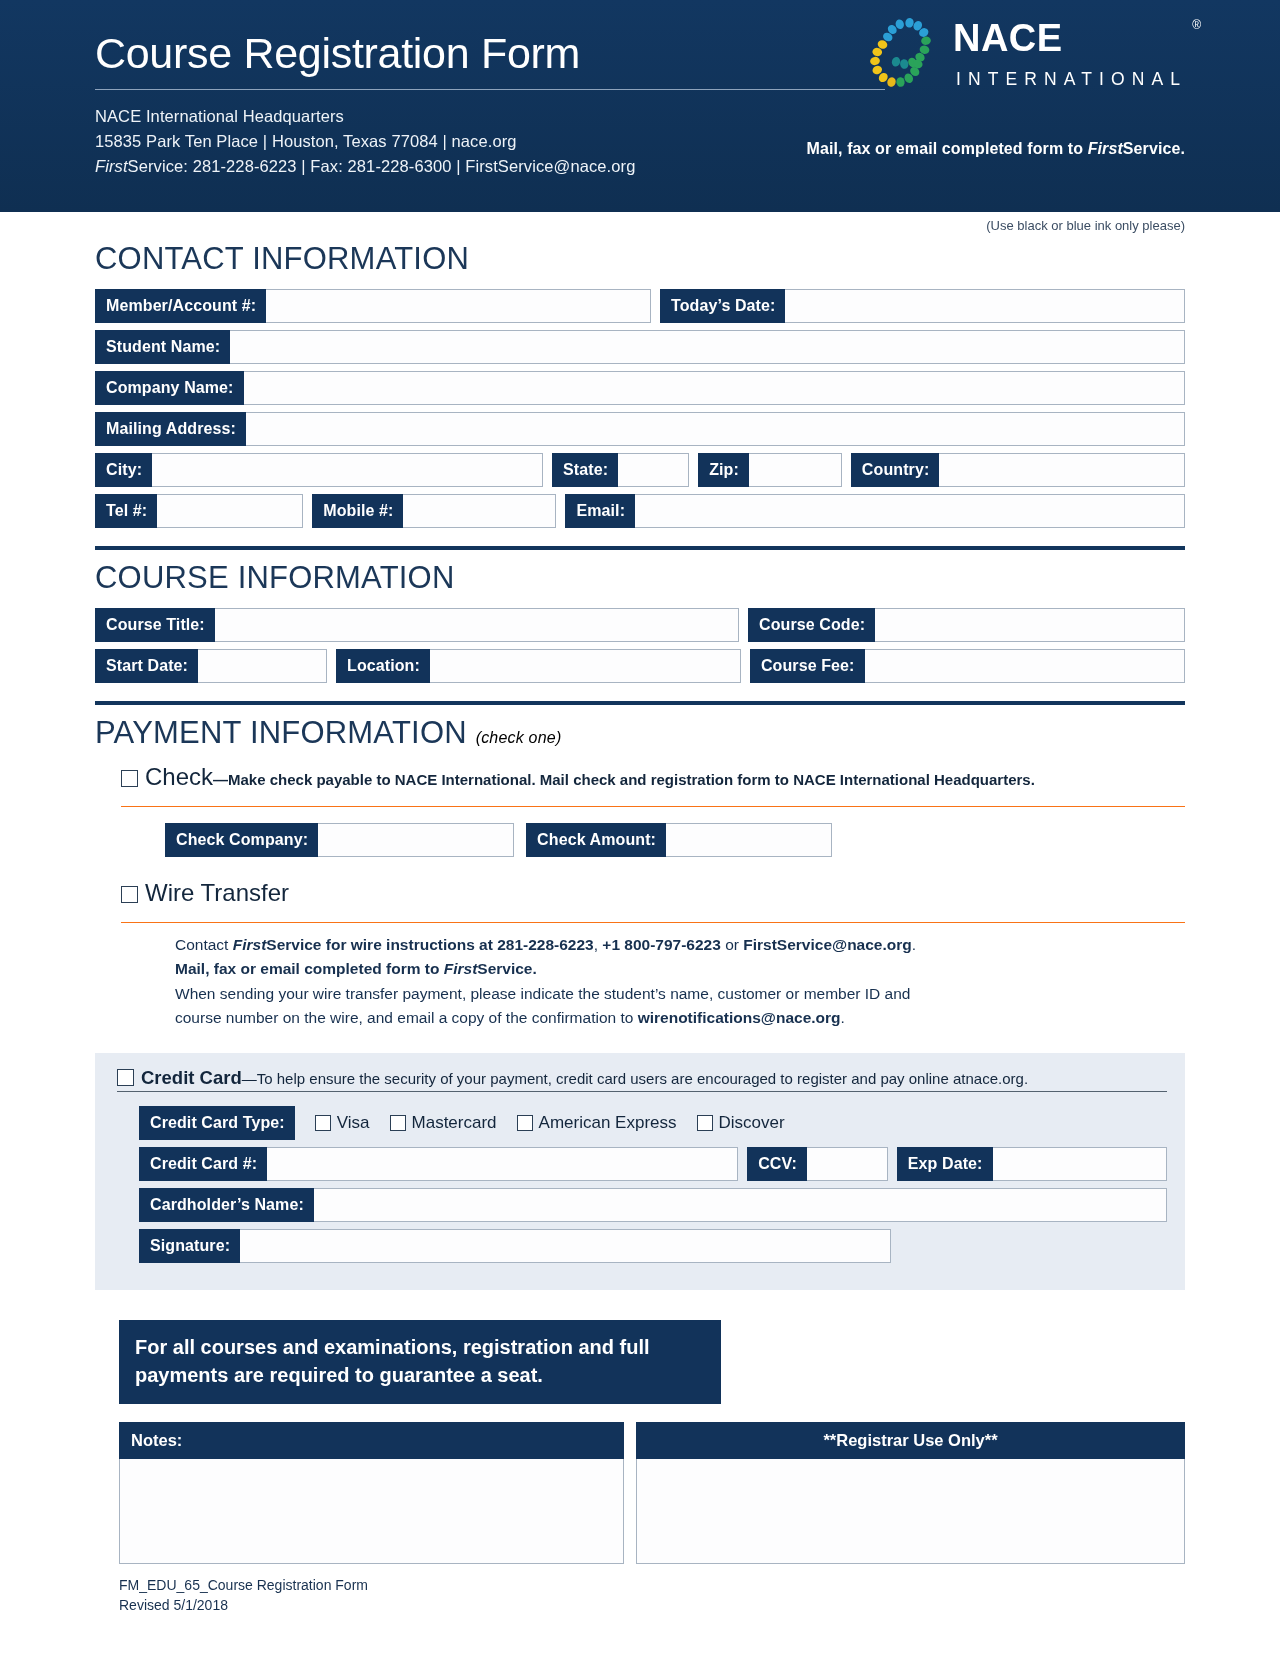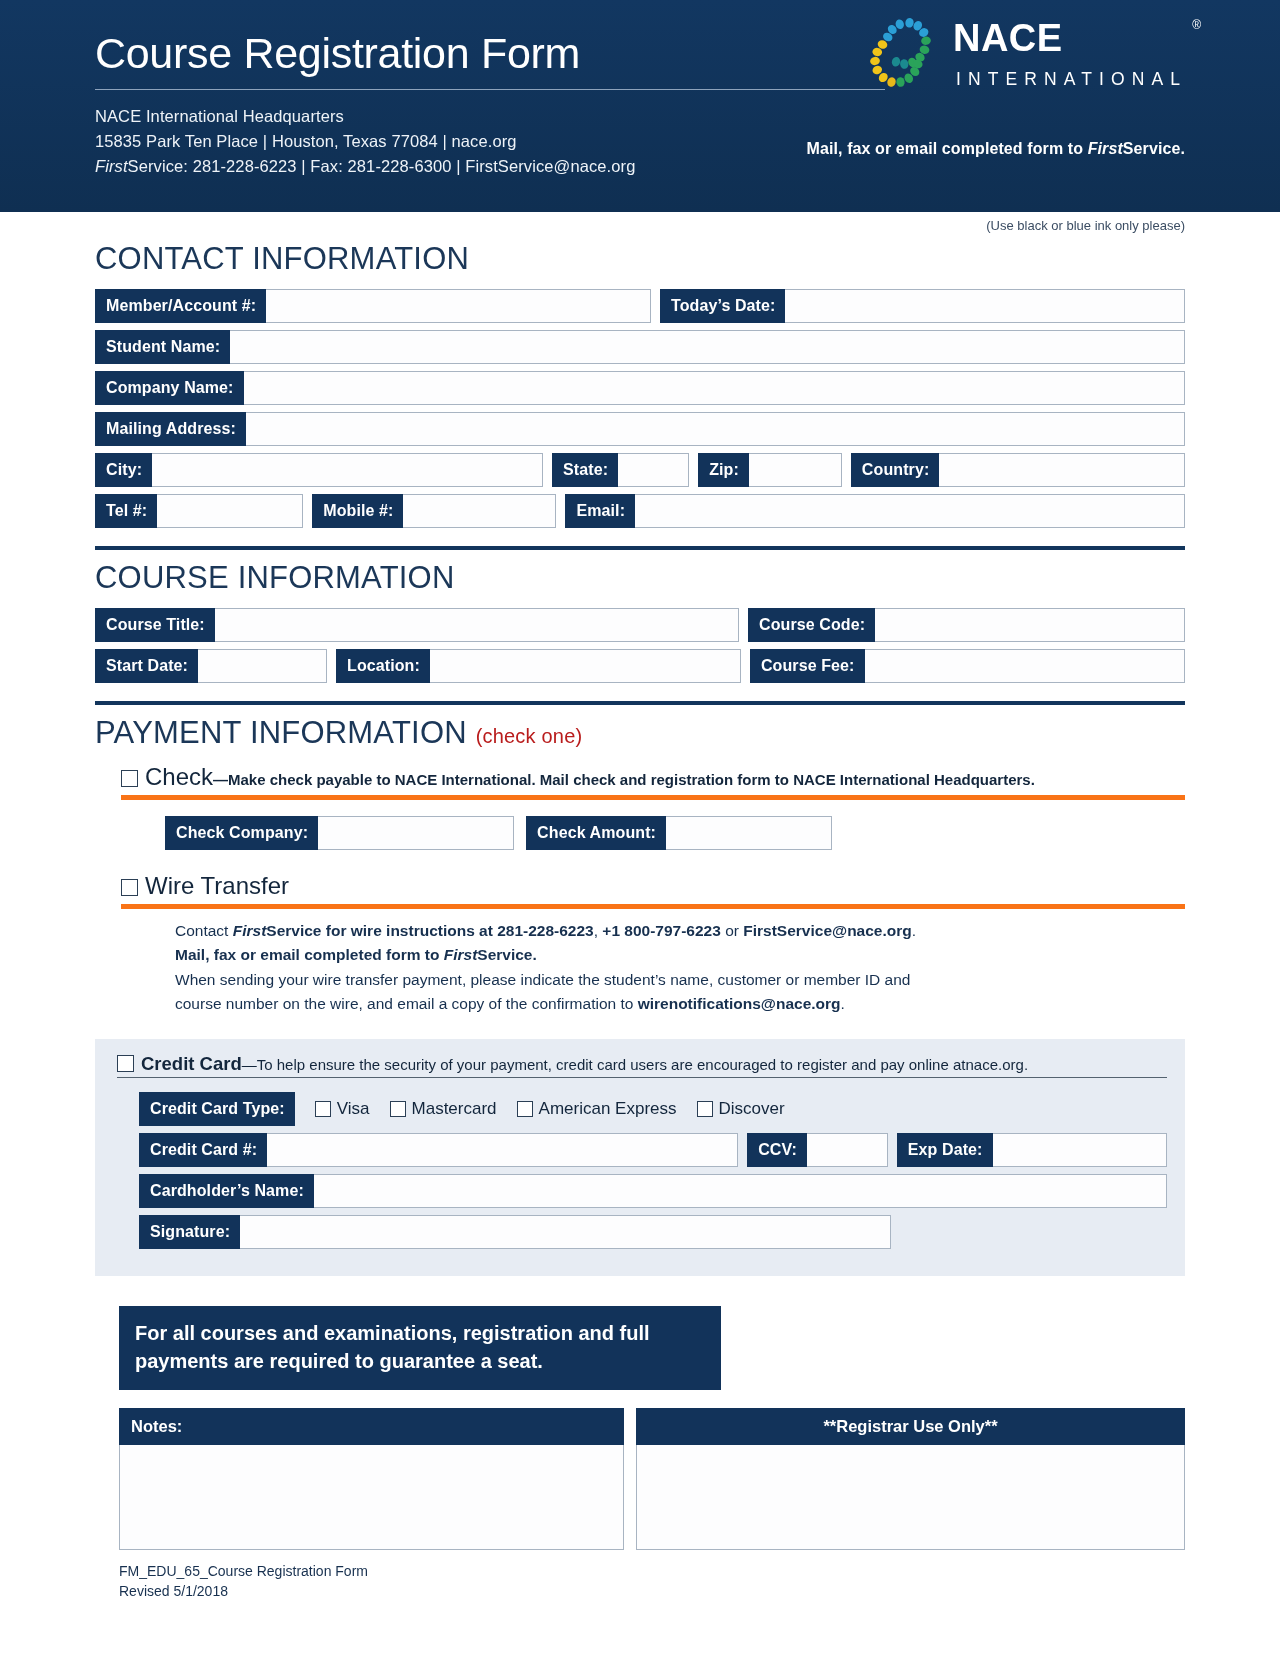--- a/index.html
+++ b/index.html
@@ -117,22 +117,23 @@
     padding: 6px 0 2px 0;
   }
   .section-head {
     font-size: 31px;
     font-weight: 400;
     color: #1b3758;
     letter-spacing: 0.2px;
     margin: 6px 0 12px 0;
   }
   .section-head .sub {
-    font-size: 20px;
-    color: #b91c1c;
+    font-size: 16px;
+    font-style: italic;
+    color: #000000;
   }
   .hr-thick {
     height: 4px;
     background: #12355c;
     margin: 18px 0 10px 0;
   }
 
   
   .row {
     display: flex;
@@ -178,22 +179,22 @@
   .w-cfee   { flex: 1 1 auto; }
 
   
   .pay-opt {
     margin-top: 14px;
     padding-left: 26px;
   }
   .opt-line {
     display: flex;
     align-items: flex-end;
-    border-bottom: 5px solid #f97316;
-    padding-bottom: 6px;
+    border-bottom: 1px solid #f97316;
+    padding-bottom: 17px;
   }
   .chk {
     width: 15px;
     height: 15px;
     border: 1.6px solid #2b3f55;
     background: #ffffff;
     display: inline-block;
     flex: 0 0 auto;
     margin-right: 7px;
     margin-bottom: 2px;

